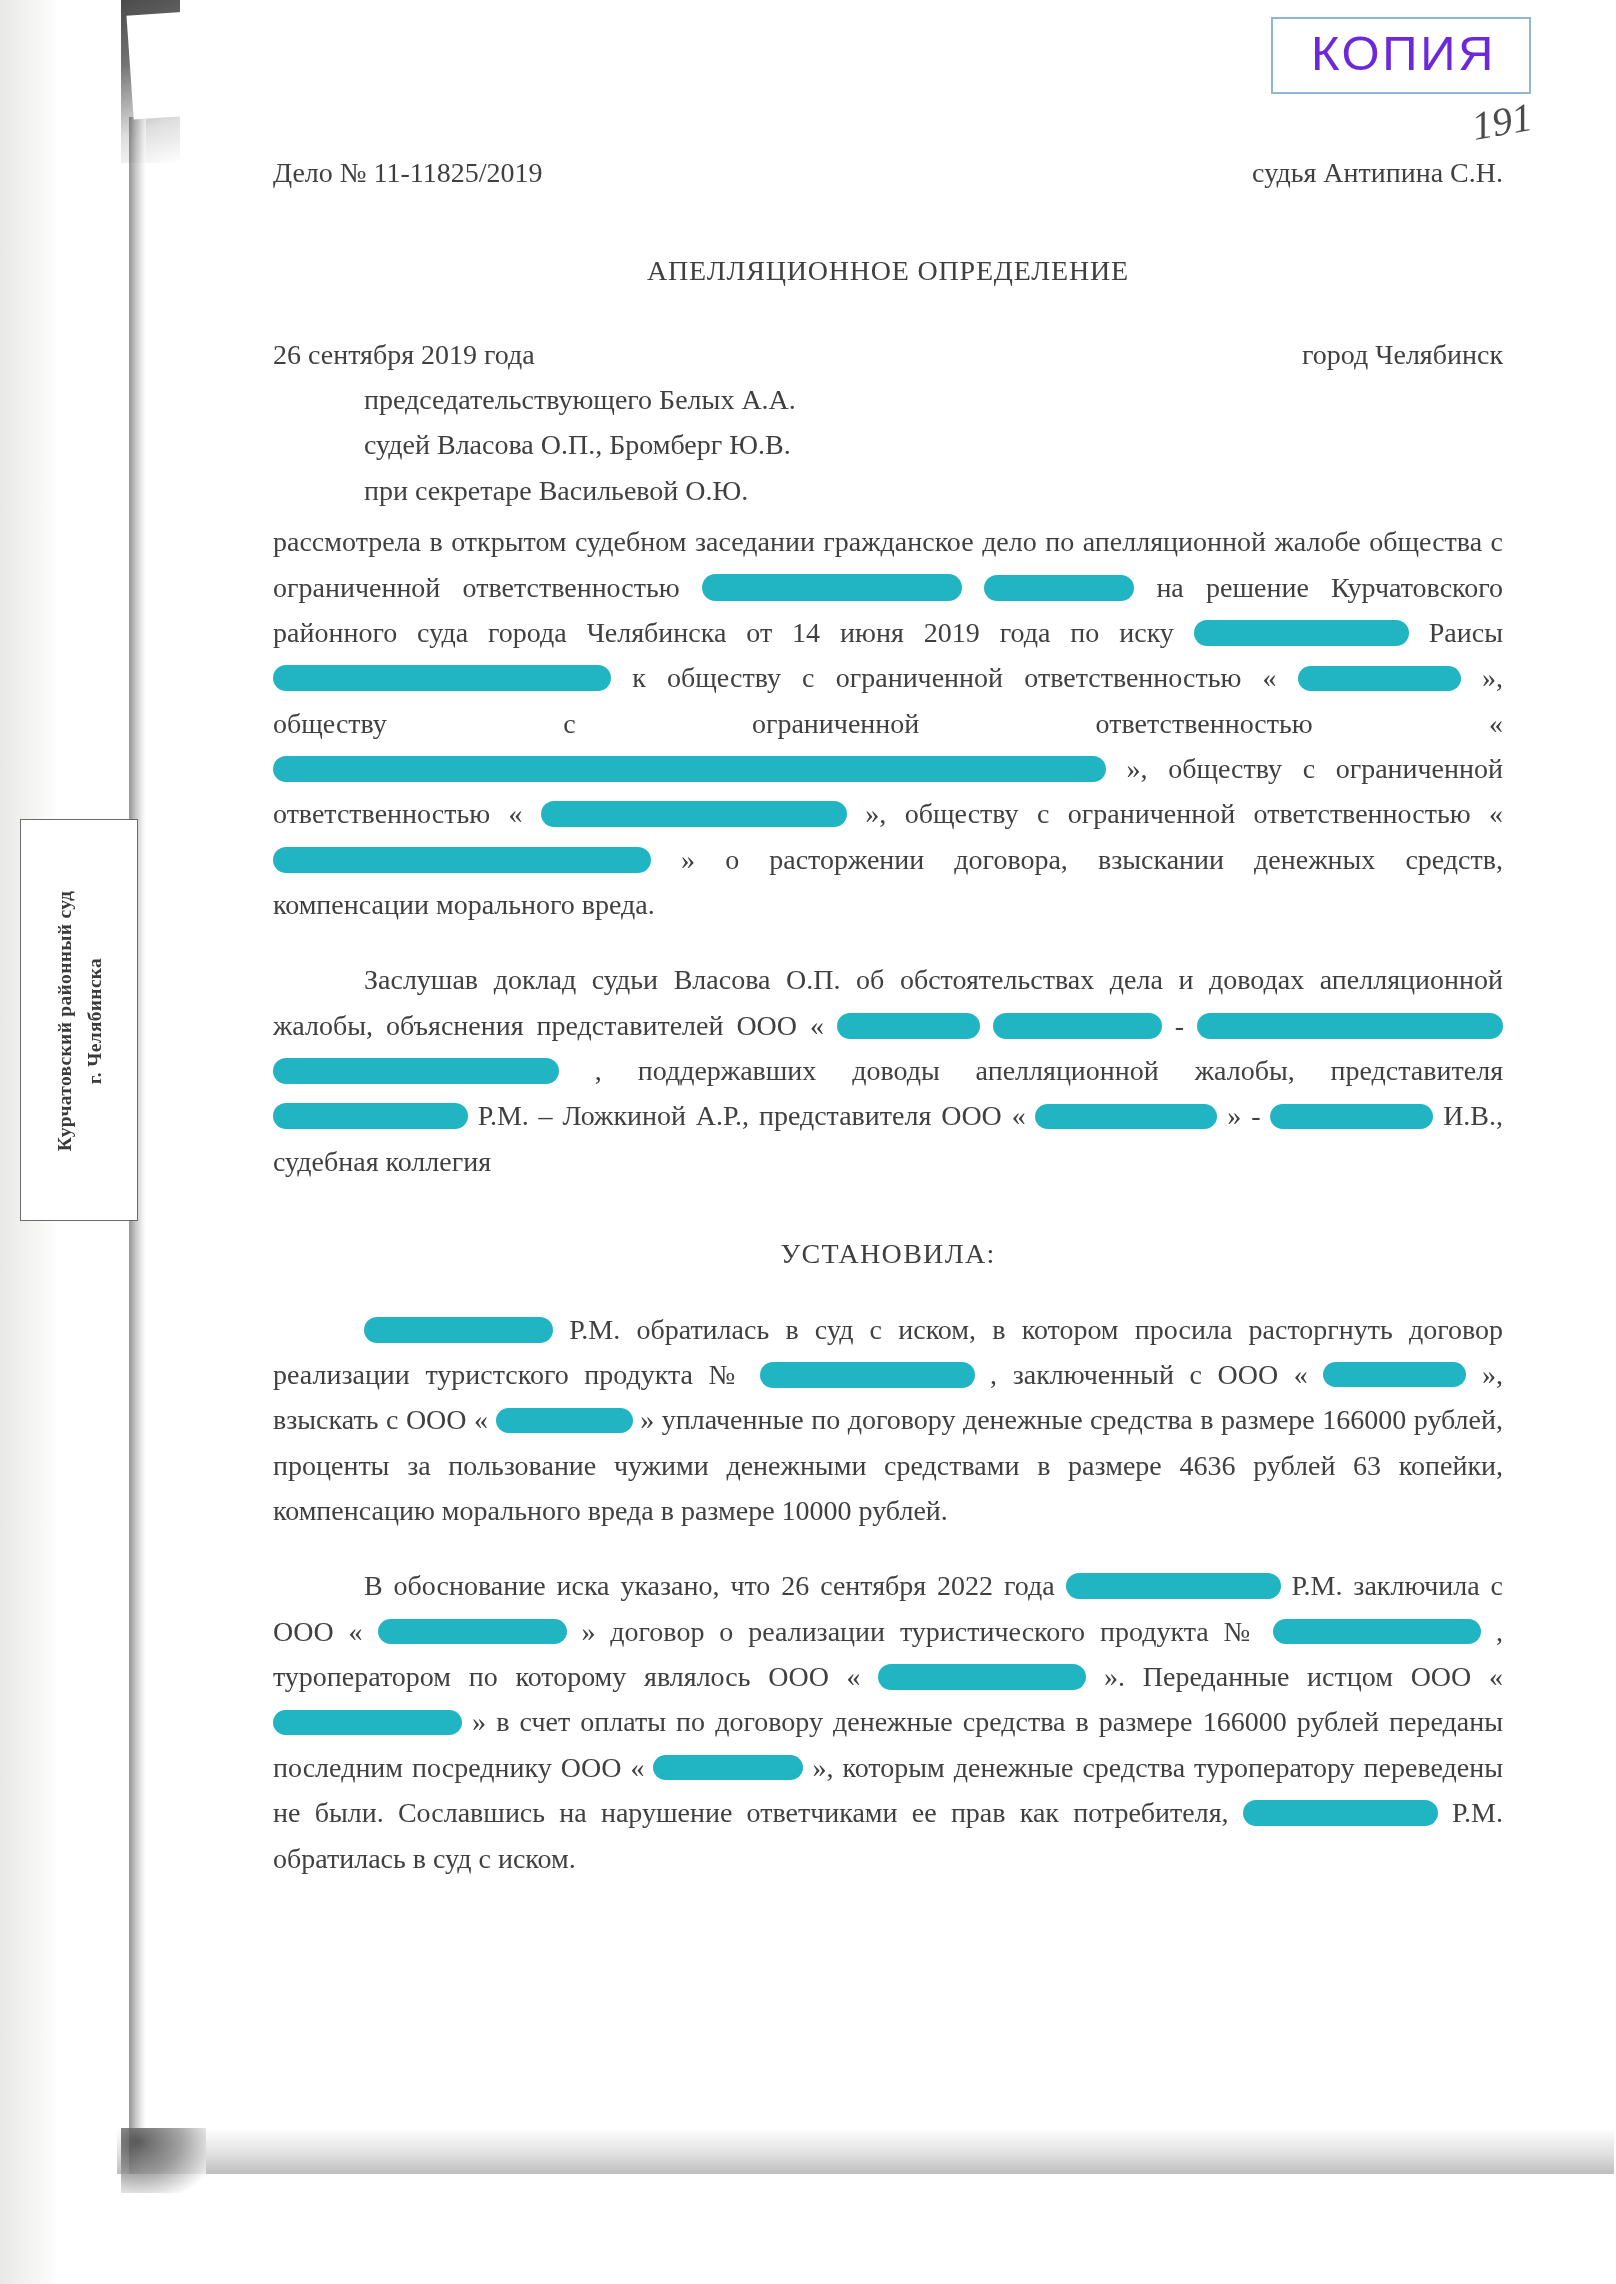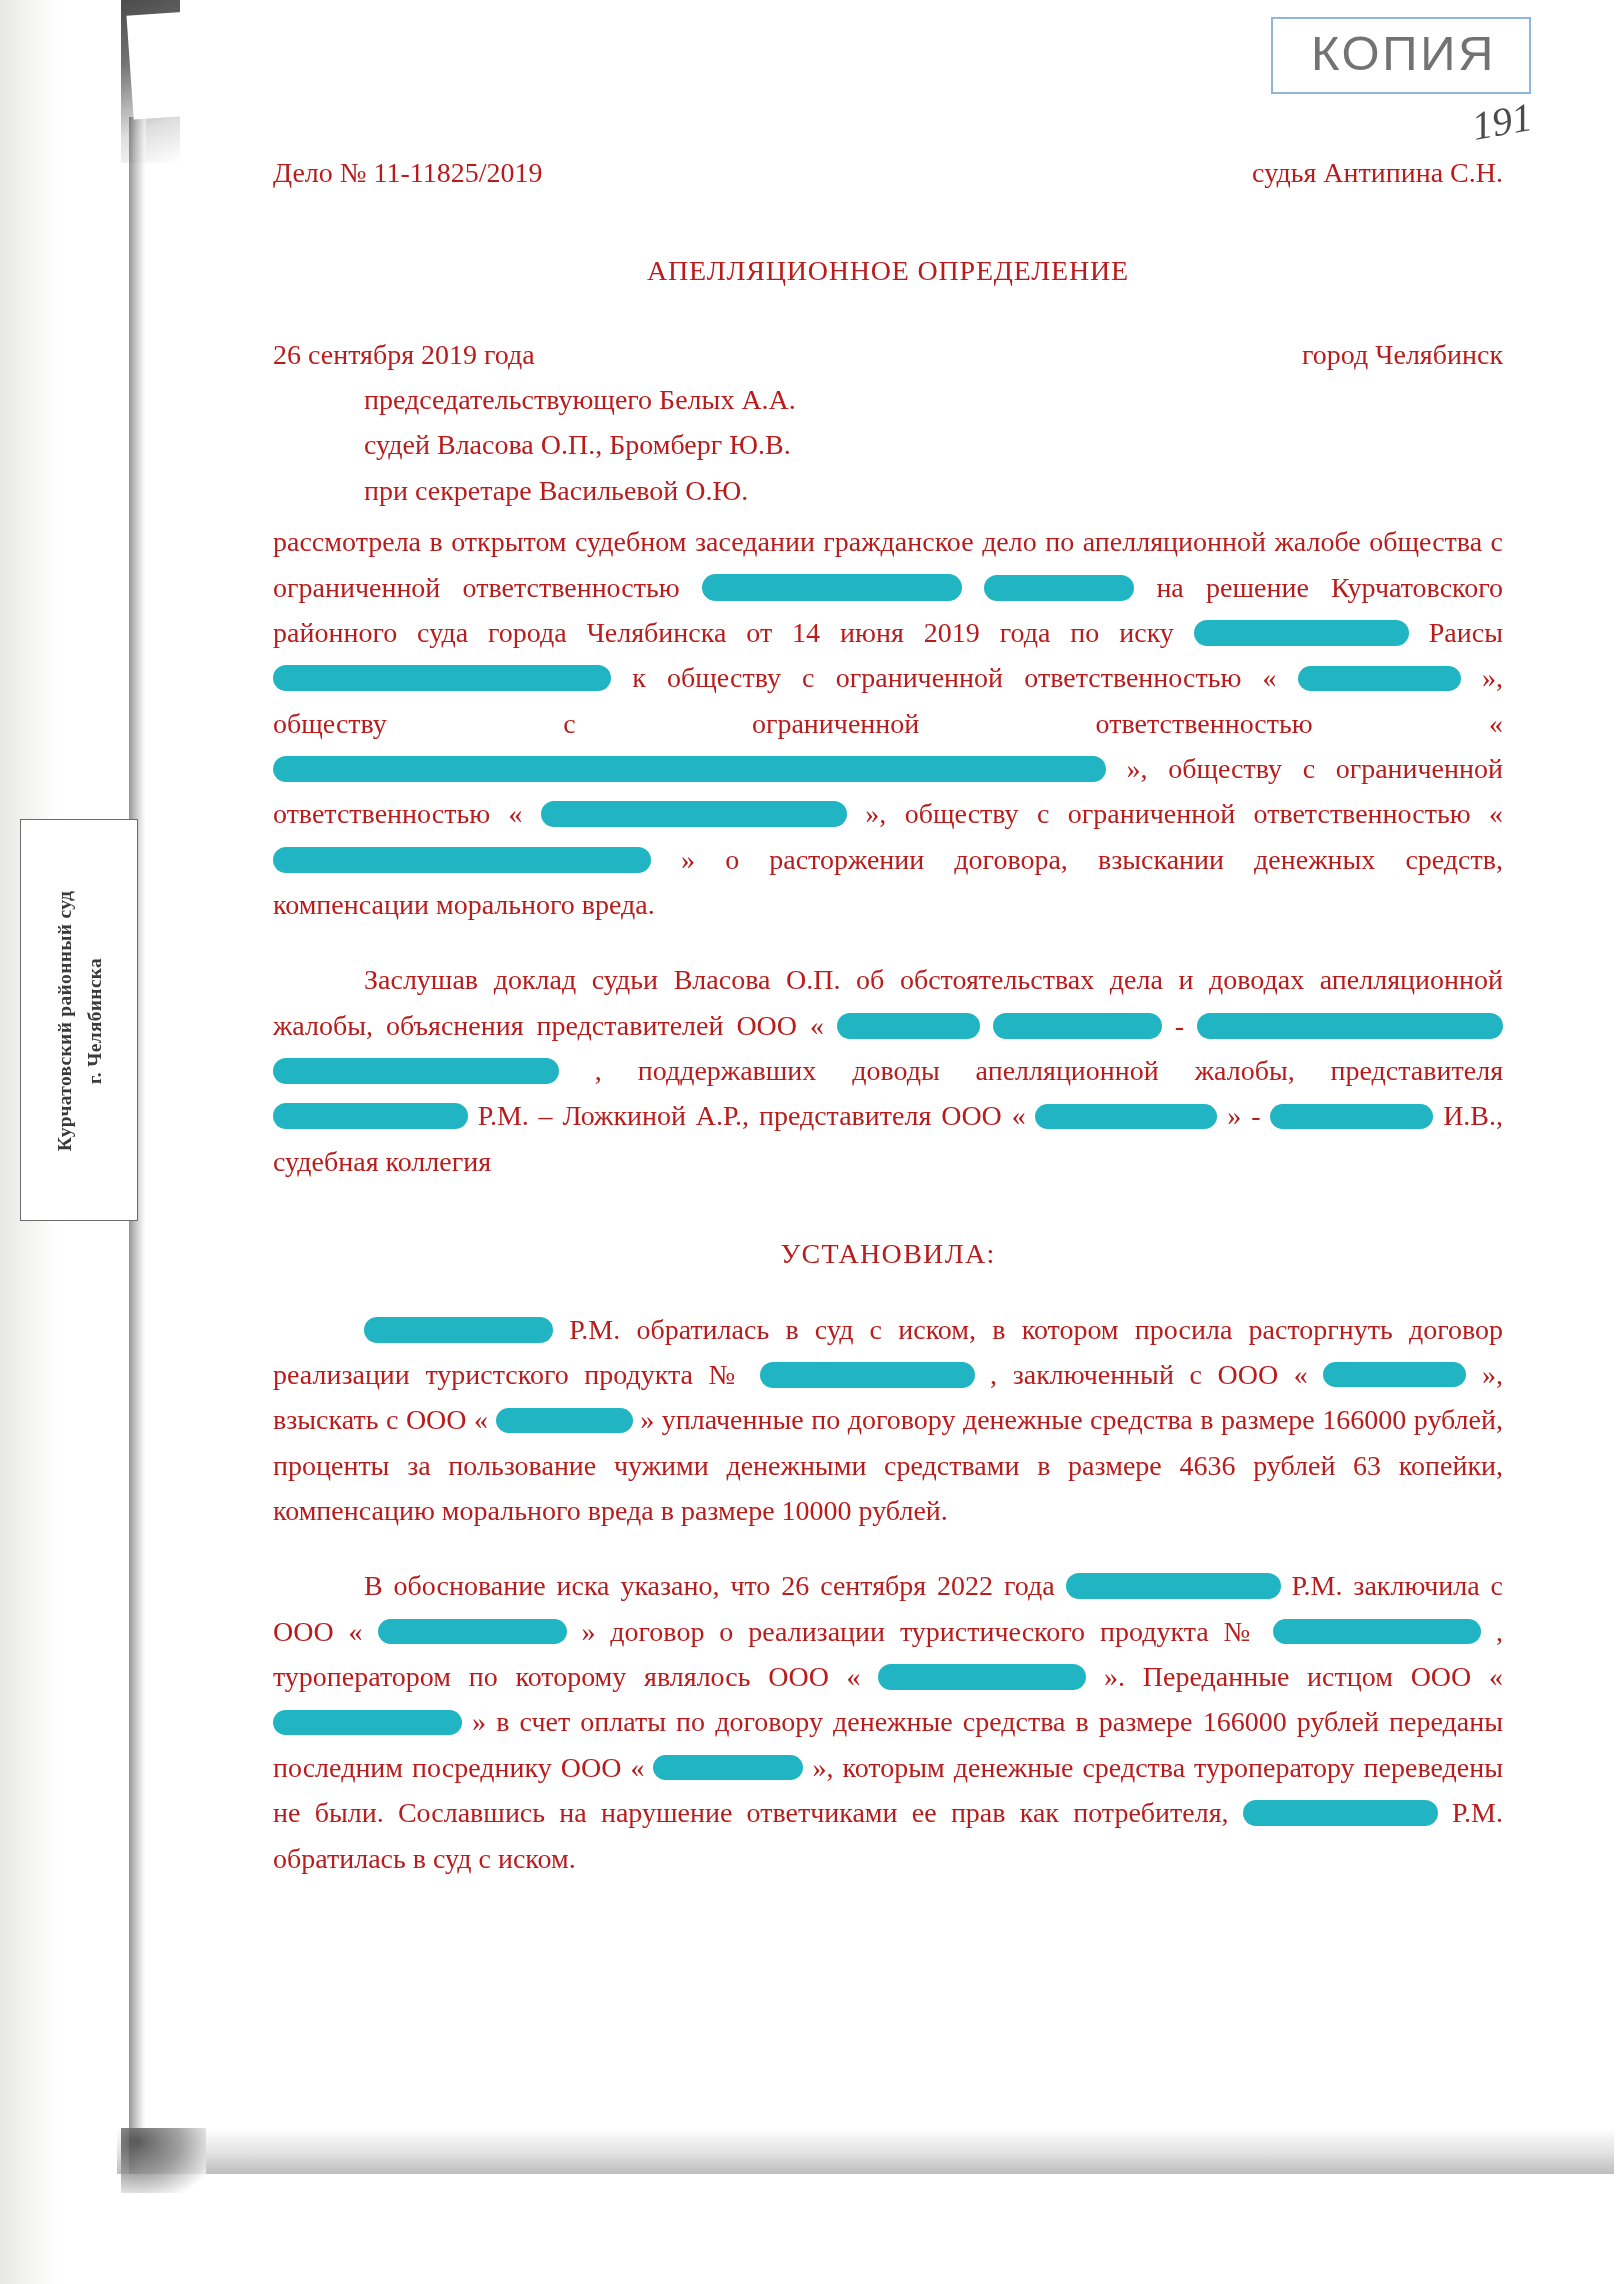--- a/index.html
+++ b/index.html
@@ -85,21 +85,21 @@
   }
   .stamp-text {
     position: absolute;
     left: 1280px;
     top: 25px;
     width: 247px;
     text-align: center;
     font-family: "Liberation Sans", sans-serif;
     font-size: 49px;
     letter-spacing: 2.6px;
-    color: #737373;
+    color: #6d28d9;
     white-space: nowrap;
   }
   .hand-number {
     position: absolute;
     left: 1472px;
     top: 98px;
     font-family: "Liberation Serif", serif;
     font-size: 40px;
     font-style: italic;
     color: #4b4b4b;
@@ -139,21 +139,21 @@
   }
 
   
   .doc {
     position: absolute;
     left: 273px;
     top: 150px;
     width: 1230px;
     font-size: 28px;
     line-height: 1.62;
-    color: #b91c1c;
+    color: #404040;
   }
   .row {
     display: flex;
     justify-content: space-between;
     align-items: baseline;
   }
   .case-no { white-space: nowrap; }
   .judge { white-space: nowrap; }
   .title {
     text-align: center;

